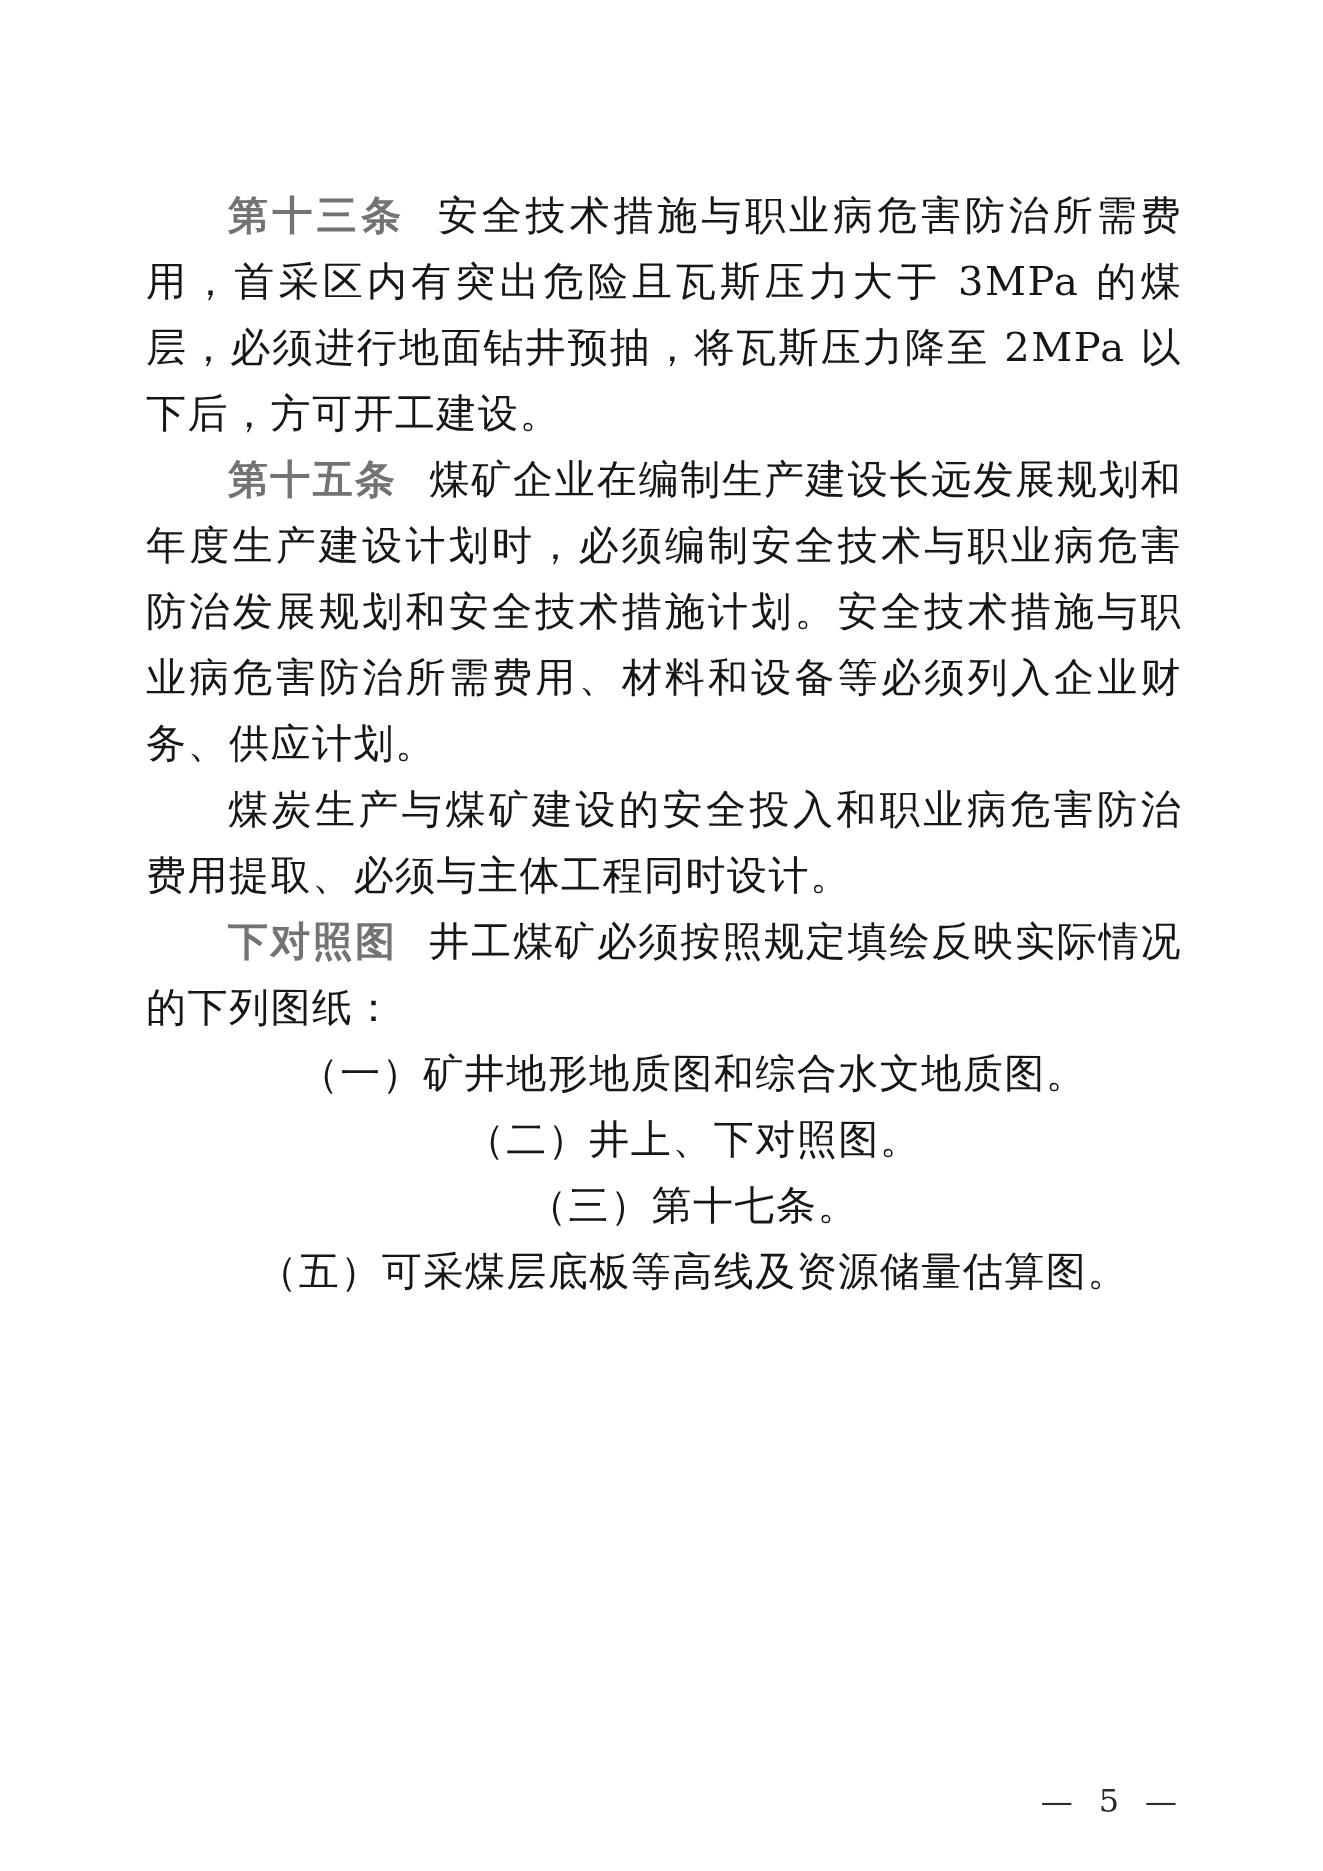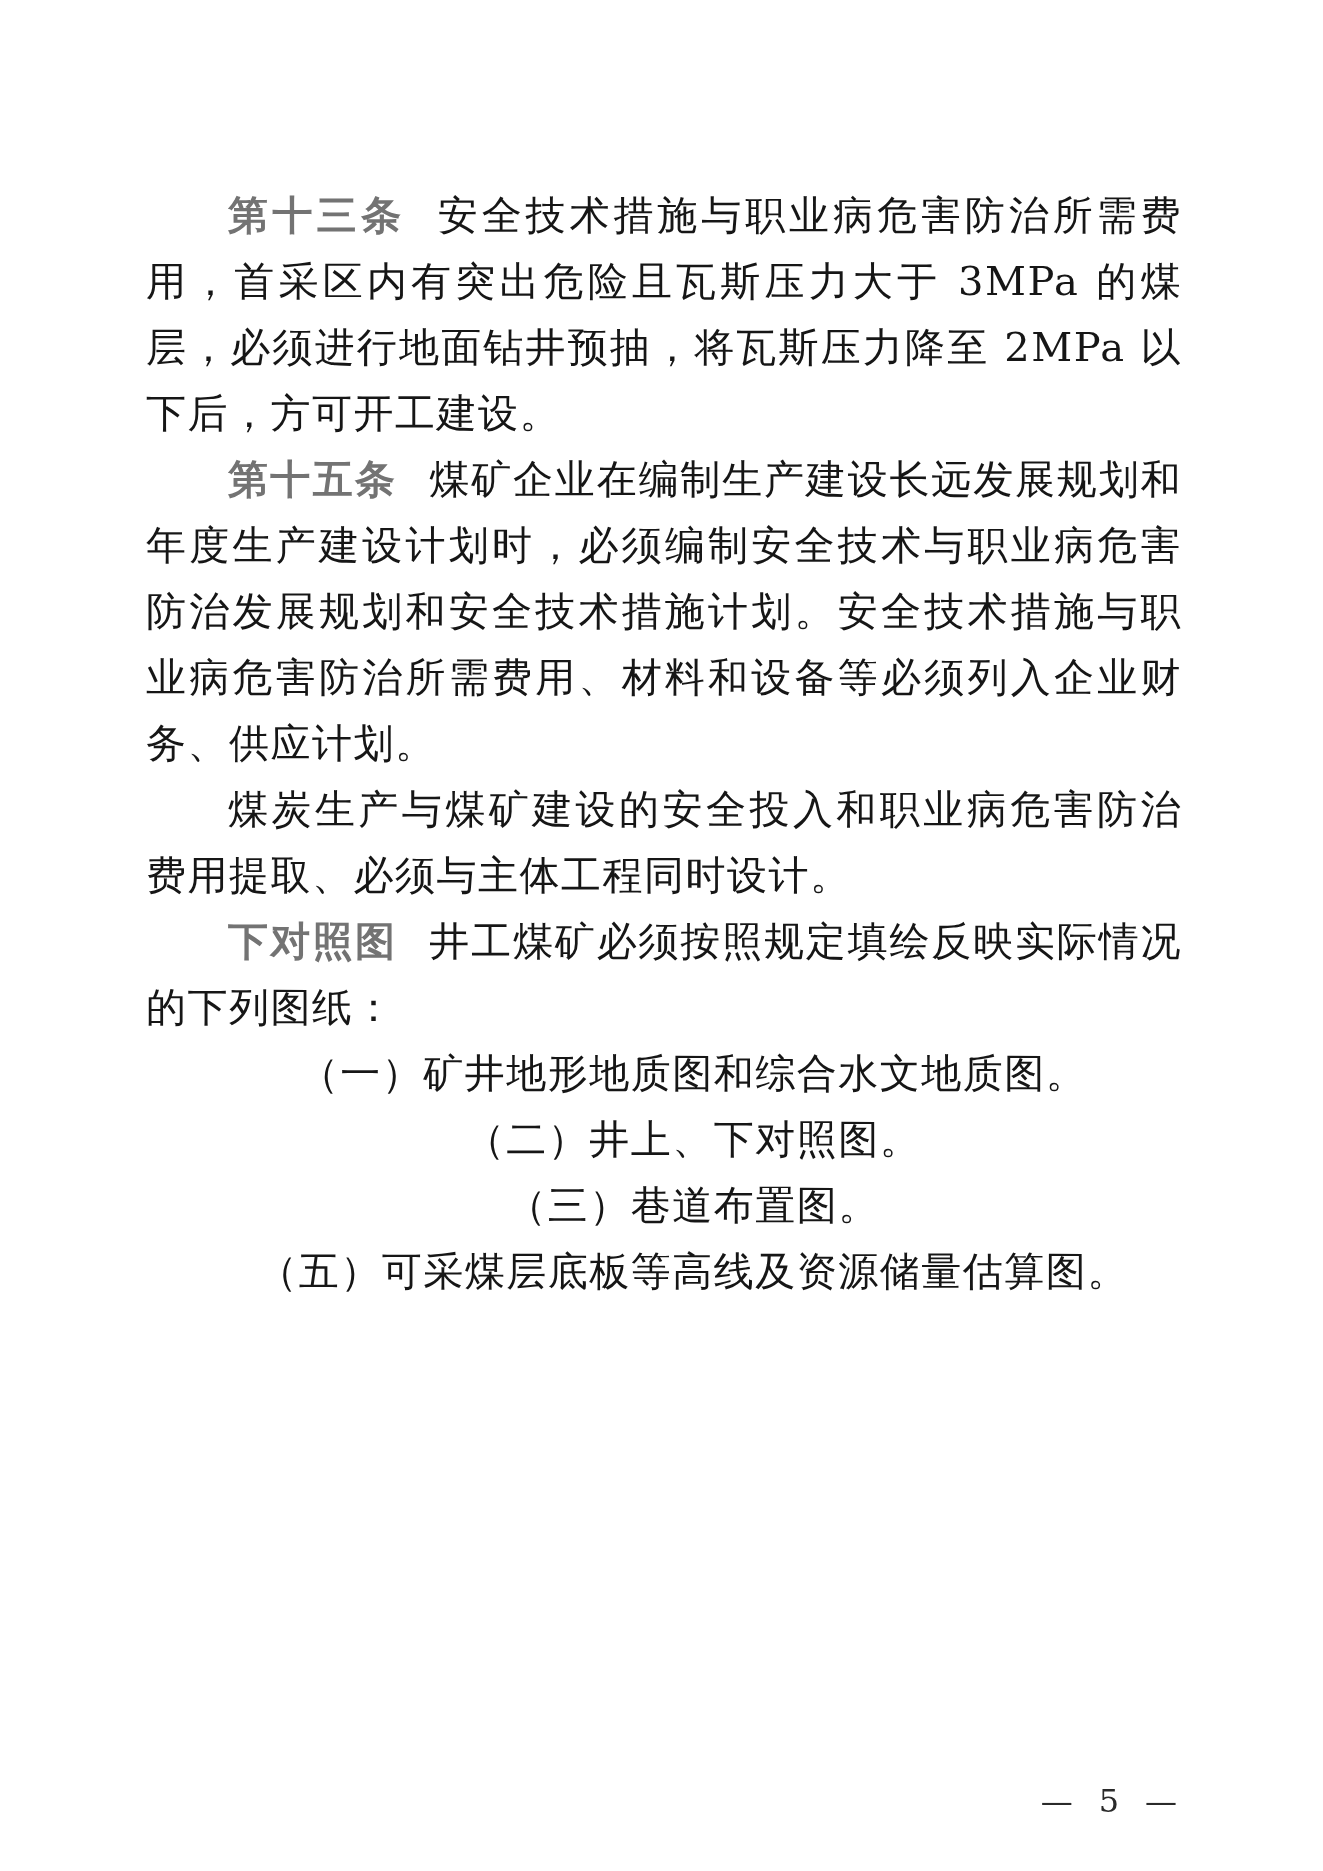--- a/index.html
+++ b/index.html
@@ -64,21 +64,21 @@
 
     <p class="para indent"><span class="art-num">第十五条</span><span>煤矿企业在编制生产建设长远发展规划和年度生产建设计划时，必须编制安全技术与职业病危害防治发展规划和安全技术措施计划。安全技术措施与职业病危害防治所需费用、材料和设备等必须列入企业财务、供应计划。</span></p>
 
     <p class="para indent">煤炭生产与煤矿建设的安全投入和职业病危害防治费用提取、必须与主体工程同时设计。</p>
 
 
     <p class="para indent"><span class="art-num">下对照图</span><span>井工煤矿必须按照规定填绘反映实际情况的下列图纸：</span></p>
 
     <p class="para list-item">（一）矿井地形地质图和综合水文地质图。</p>
     <p class="para list-item">（二）井上、下对照图。</p>
-    <p class="para list-item">（三）巷道布置图。</p>
+    <p class="para list-item">（三）第十七条。</p>
     <p class="para list-item">（五）可采煤层底板等高线及资源储量估算图。</p>
 
   </div>
 
   <div class="footer">
     <span class="dash">—</span>
     <span>5</span>
     <span class="dash">—</span>
   </div>
 </div>

